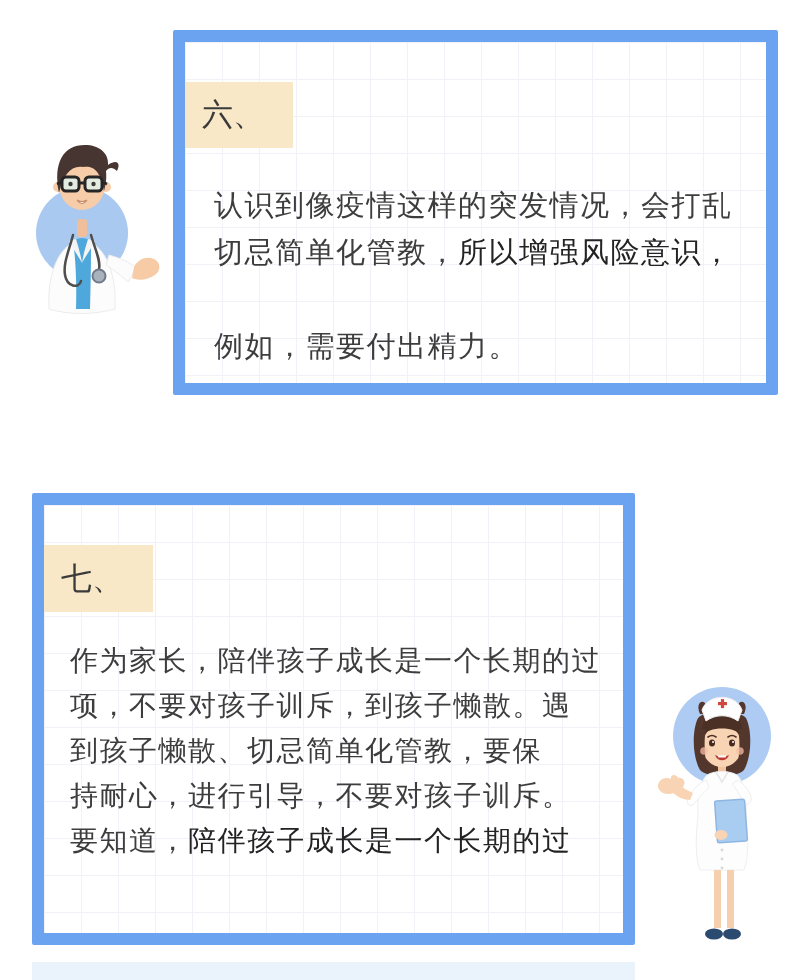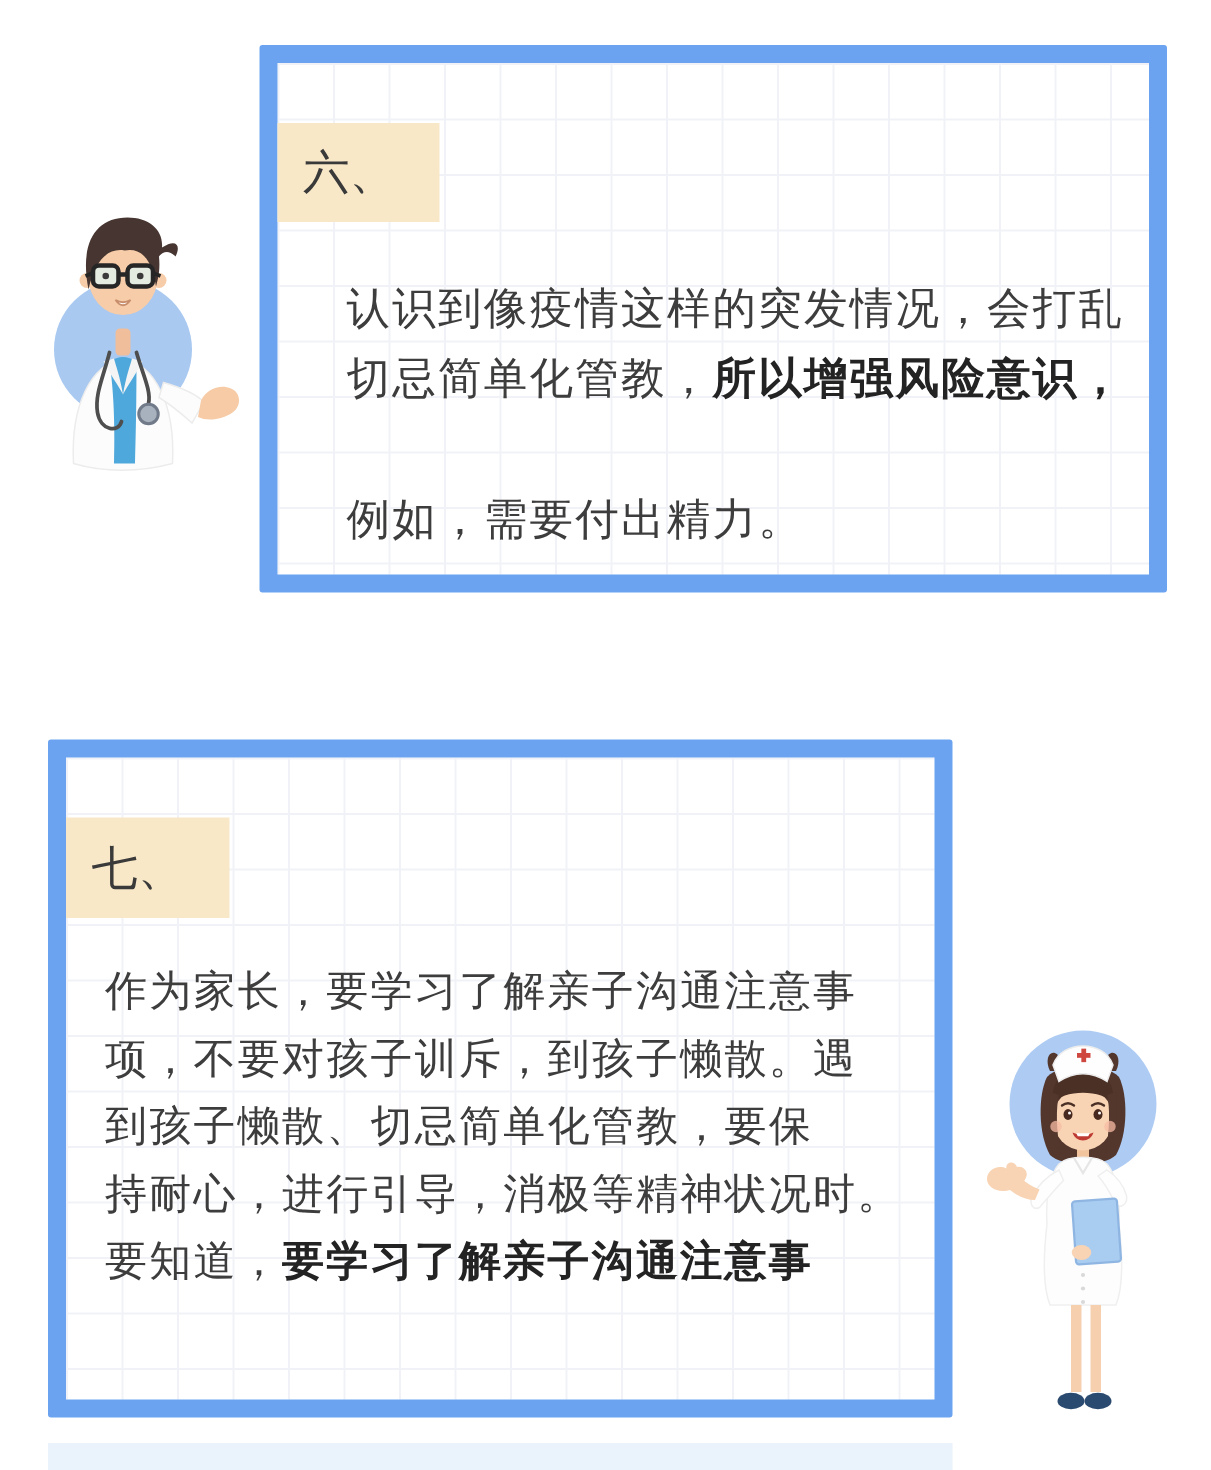--- a/index.html
+++ b/index.html
@@ -21,23 +21,23 @@
   .label-box{
     position:absolute;left:0;background:#F8E8C8;
     color:#3A3A3A;font-size:31px;font-weight:500;
     display:flex;align-items:center;padding-left:17px;box-sizing:border-box;
   }
   #card1 .label-box{top:40px;width:108px;height:66px;}
   #card2 .label-box{top:40px;width:109px;height:67px;}
   .card-text{
     position:absolute;color:#3D3D3D;letter-spacing:1.5px;white-space:nowrap;
   }
-  #card1 .card-text{left:29px;top:140px;font-size:29px;line-height:47px;margin-left:17px;}
+  #card1 .card-text{left:29px;top:140px;font-size:29px;line-height:47px;}
   #card2 .card-text{left:26px;top:133px;font-size:28px;line-height:45px;}
-  .card-text strong{font-weight:bold;color:#232323;}
+  .card-text strong{font-weight:normal;color:#232323;}
   .illu{position:absolute;}
   #doctor{left:33px;top:137px;width:132px;height:178px;}
   #nurse{left:648px;top:684px;width:132px;height:262px;}
   #bottom-strip{
     position:absolute;left:32px;top:962px;width:603px;height:18px;
     background:#EAF2FC;
   }
 </style>
 </head>
 <body>
@@ -74,21 +74,21 @@
     <line x1="69" y1="45" x2="74" y2="47" stroke="#262626" stroke-width="2.5"></line>
     <circle cx="37.5" cy="47" r="2.2" fill="#3A3A3A"></circle>
     <circle cx="60.5" cy="47" r="2.2" fill="#3A3A3A"></circle>
     <path d="M44,63 Q49,70 54,63 Q49,66 44,63 Z" fill="#FFFFFF" stroke="#C98F6C" stroke-width="1.2"></path>
   </svg>
 
   <div class="card" id="card2">
     <div class="label-box">
       <span>七、</span>
     </div>
-    <div class="card-text"><span>作为家长，要学习了解亲子沟通注意事</span><br><span>项，不要对孩子训斥，到孩子懒散。遇</span><br><span>到孩子懒散、切忌简单化管教，要保</span><br><span>持耐心，进行引导，消极等精神状况时。</span><br><span>要知道，</span><strong>要学习了解亲子沟通注意事</strong><br></div>
+    <div class="card-text"><span>作为家长，陪伴孩子成长是一个长期的过</span><br><span>项，不要对孩子训斥，到孩子懒散。遇</span><br><span>到孩子懒散、切忌简单化管教，要保</span><br><span>持耐心，进行引导，不要对孩子训斥。</span><br><span>要知道，</span><strong>陪伴孩子成长是一个长期的过</strong><br></div>
   </div>
 
   <svg class="illu" id="nurse" viewBox="0 0 132 262" aria-hidden="true">
     <circle cx="74" cy="52" r="49" fill="#AECCF3"></circle>
     <path d="M52,30 C48,22 52,15 57,19 L59,30 Z" fill="#53362C"></path>
     <path d="M96,30 C100,22 96,15 91,19 L89,30 Z" fill="#53362C"></path>
     <path d="M50,34 C44,46 44,72 52,86 C60,94 88,94 96,86 C104,72 104,46 98,34 C88,24 60,24 50,34 Z" fill="#53362C"></path>
     <rect x="70" y="78" width="8" height="12" fill="#F2C49E"></rect>
     <path d="M58,92 C64,86 84,86 90,92 C97,100 99,116 98,132 C101,158 100,176 96,186 L52,186 C48,176 47,158 50,132 C49,116 51,100 58,92 Z" fill="#FDFDFD" stroke="#EFEFEF" stroke-width="1"></path>
     <path d="M68,88 L74,98 L80,88" fill="none" stroke="#E6E6E6" stroke-width="1.5"></path>

